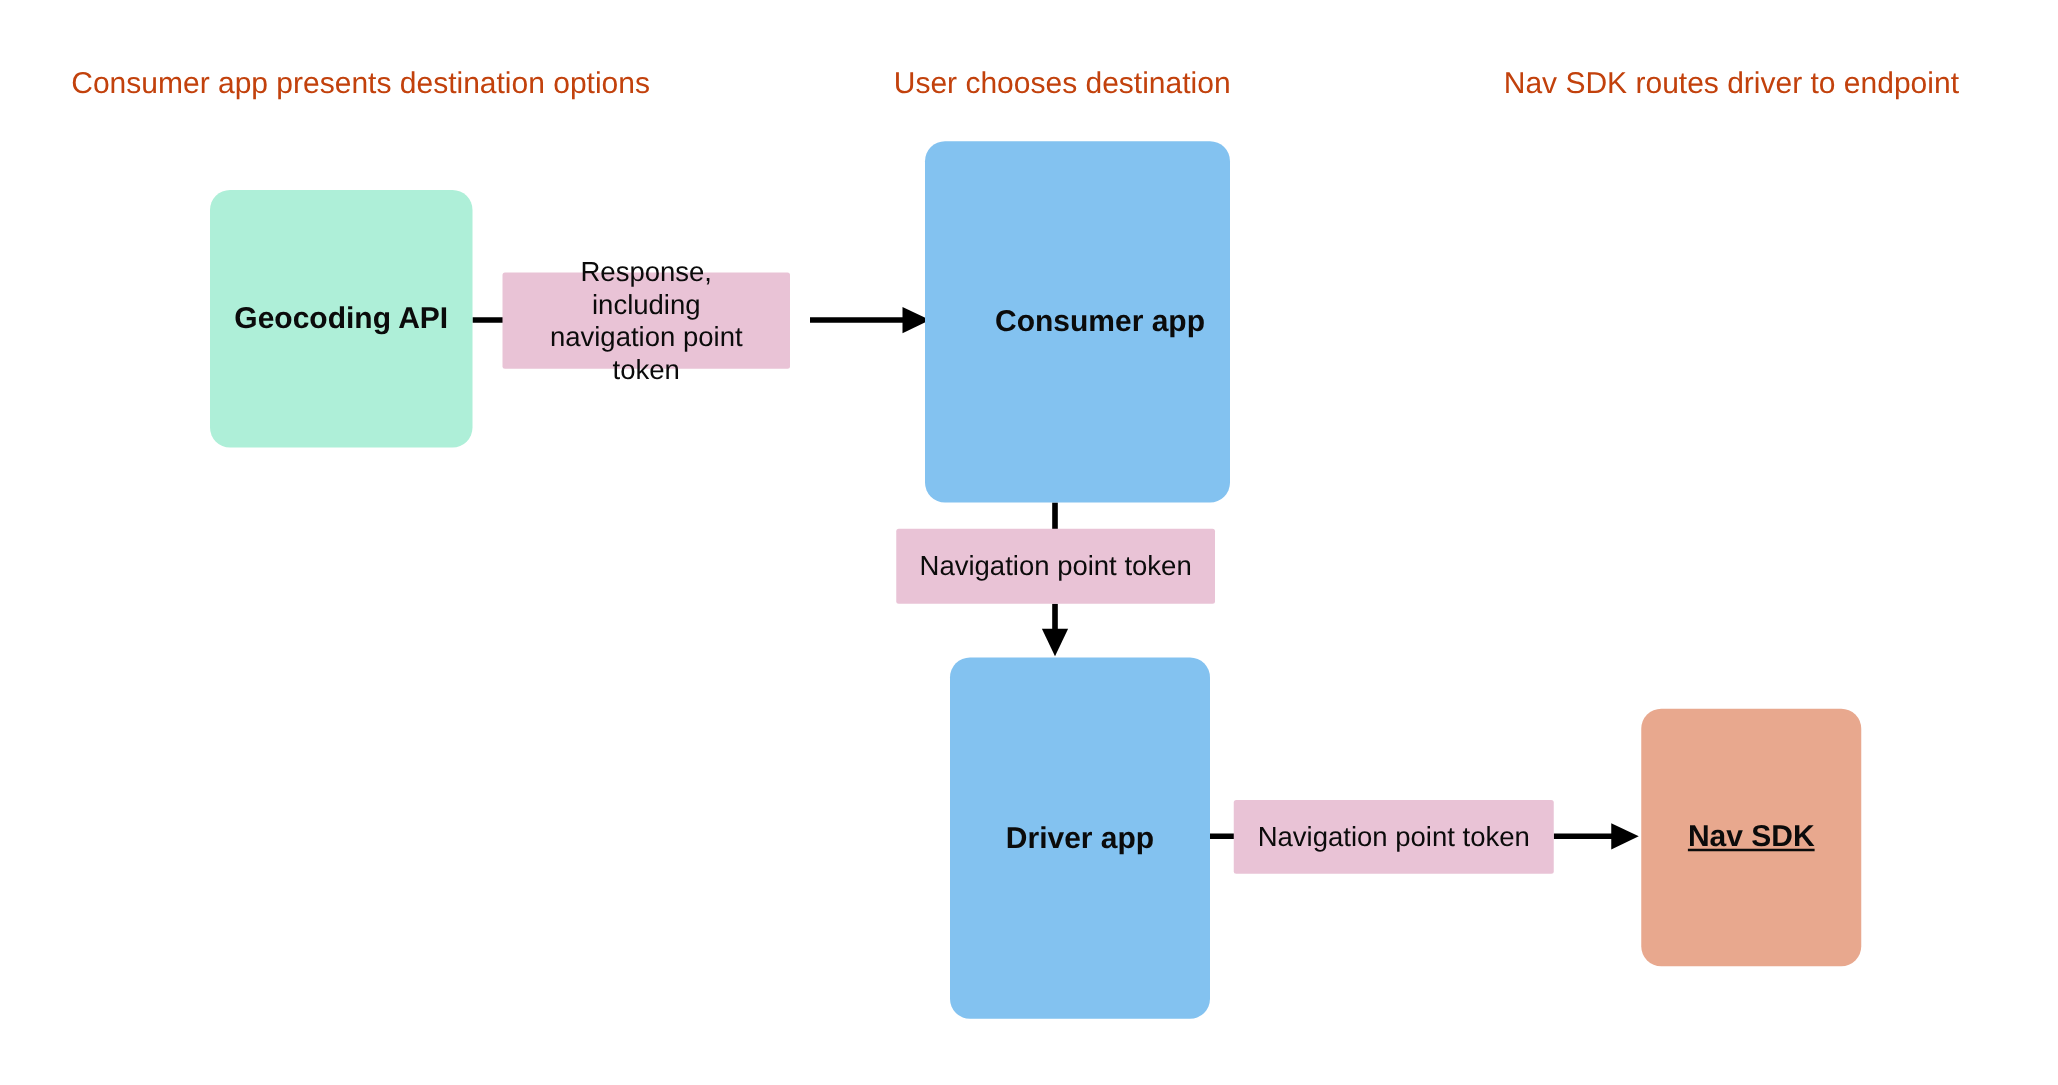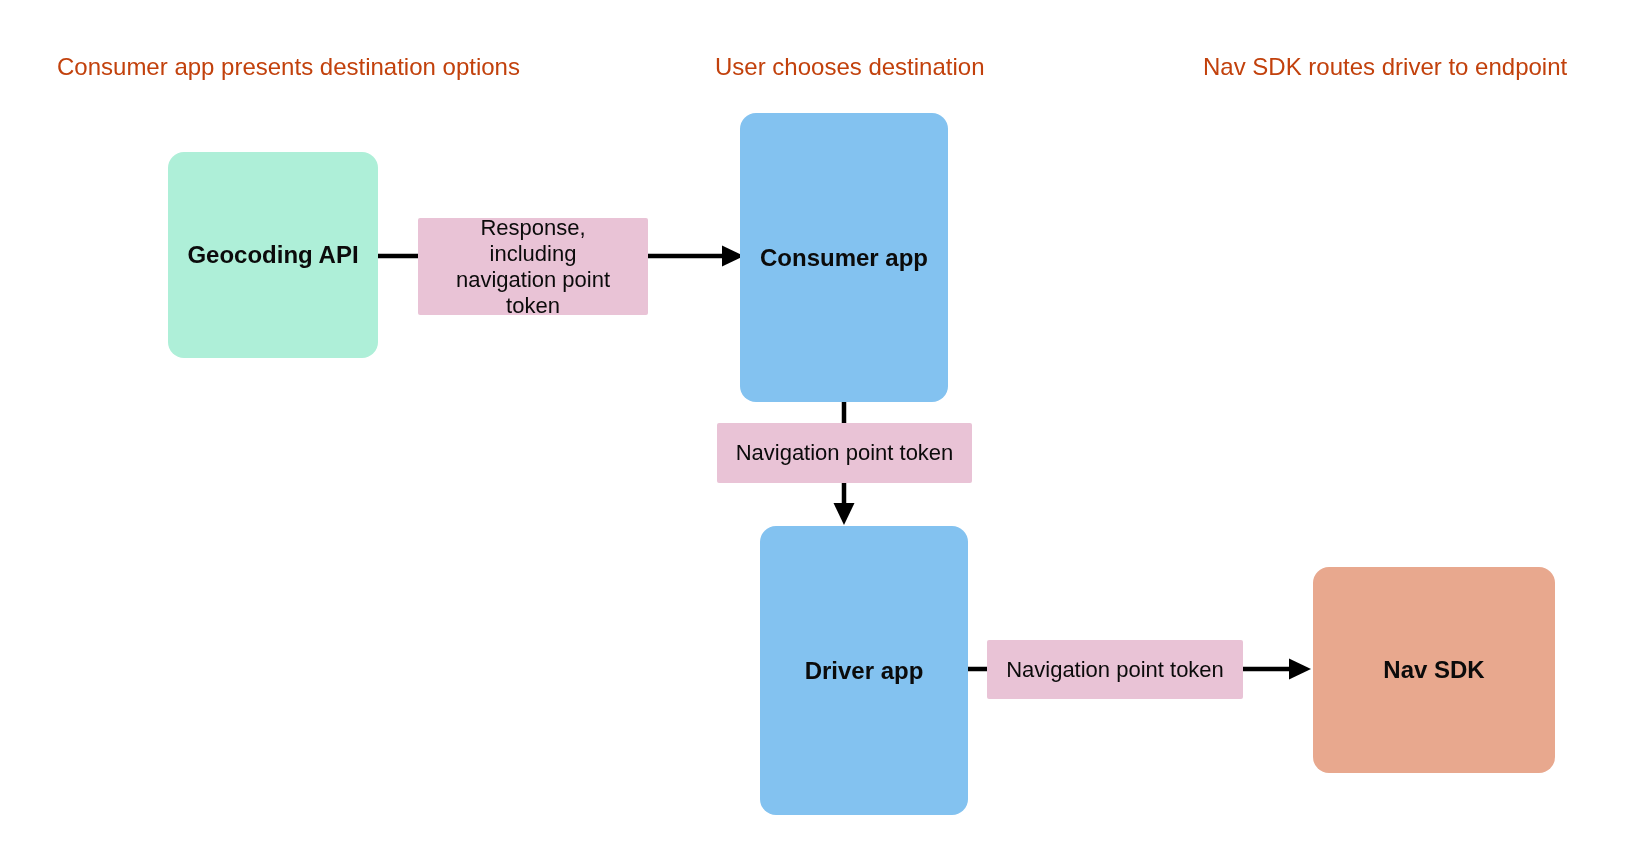--- a/index.html
+++ b/index.html
@@ -43,35 +43,35 @@
     justify-content: center;
     font-size: 24px;
     font-weight: 700;
     color: #0b0b0b;
     border-radius: 16px;
     text-align: center;
   }
   #node-geocoding { left: 168px; top: 152px; width: 210px; height: 206px; }
   #node-consumer  { left: 740px; top: 113px; width: 208px; height: 289px; }
   #node-driver    { left: 740px; top: 526px; width: 208px; height: 289px; margin-left: 20px; }
-  #node-navsdk    { left: 1313px; top: 567px; width: 242px; height: 206px; }
+  #node-navsdk    { left: 1313px; top: 567px; width: 176px; height: 206px; text-decoration: underline; }
 
   .edge-label {
     position: absolute;
     display: flex;
     align-items: center;
     justify-content: center;
     text-align: center;
     font-size: 22px;
     line-height: 26px;
     color: #0b0b0b;
     border-radius: 2px;
     box-sizing: border-box;
   }
-  #edge-label-1 { left: 418px; top: 218px; width: 230px; height: 97px; padding: 0 26px; }
+  #edge-label-1 { left: 402px; top: 218px; width: 230px; height: 77px; padding: 0 26px; }
   #edge-label-2 { left: 717px; top: 423px; width: 255px; height: 60px; white-space: nowrap; }
   #edge-label-3 { left: 987px; top: 640px; width: 256px; height: 59px; white-space: nowrap; }
 </style>
 </head>
 <body>
 
 <div class="canvas">
 
   <svg class="edges-layer" viewBox="0 0 1646 868" xmlns="http://www.w3.org/2000/svg">
 
@@ -92,21 +92,21 @@
   </svg>
 
   <div class="col-header" id="header-1">Consumer app presents destination options</div>
 
   <div class="col-header" id="header-2">User chooses destination</div>
 
   <div class="col-header" id="header-3">Nav SDK routes driver to endpoint</div>
 
   <div class="node" id="node-geocoding" style="background: rgb(174, 239, 216);">Geocoding API</div>
 
-  <div class="node" id="node-consumer" style="background: rgb(131, 194, 240);">Consumer app</div>
+  <div class="node" id="node-consumer" style="background: rgb(131, 194, 240); padding-left: 36px;">Consumer app</div>
 
   <div class="node" id="node-driver" style="background: rgb(131, 194, 240);">Driver app</div>
 
   <div class="node" id="node-navsdk" style="background: rgb(232, 168, 142);">Nav SDK</div>
 
   <div class="edge-label" id="edge-label-1" style="background: rgb(233, 195, 214);">Response, including navigation point token</div>
 
   <div class="edge-label" id="edge-label-2" style="background: rgb(233, 195, 214);">Navigation point token</div>
 
   <div class="edge-label" id="edge-label-3" style="background: rgb(233, 195, 214);">Navigation point token</div>

